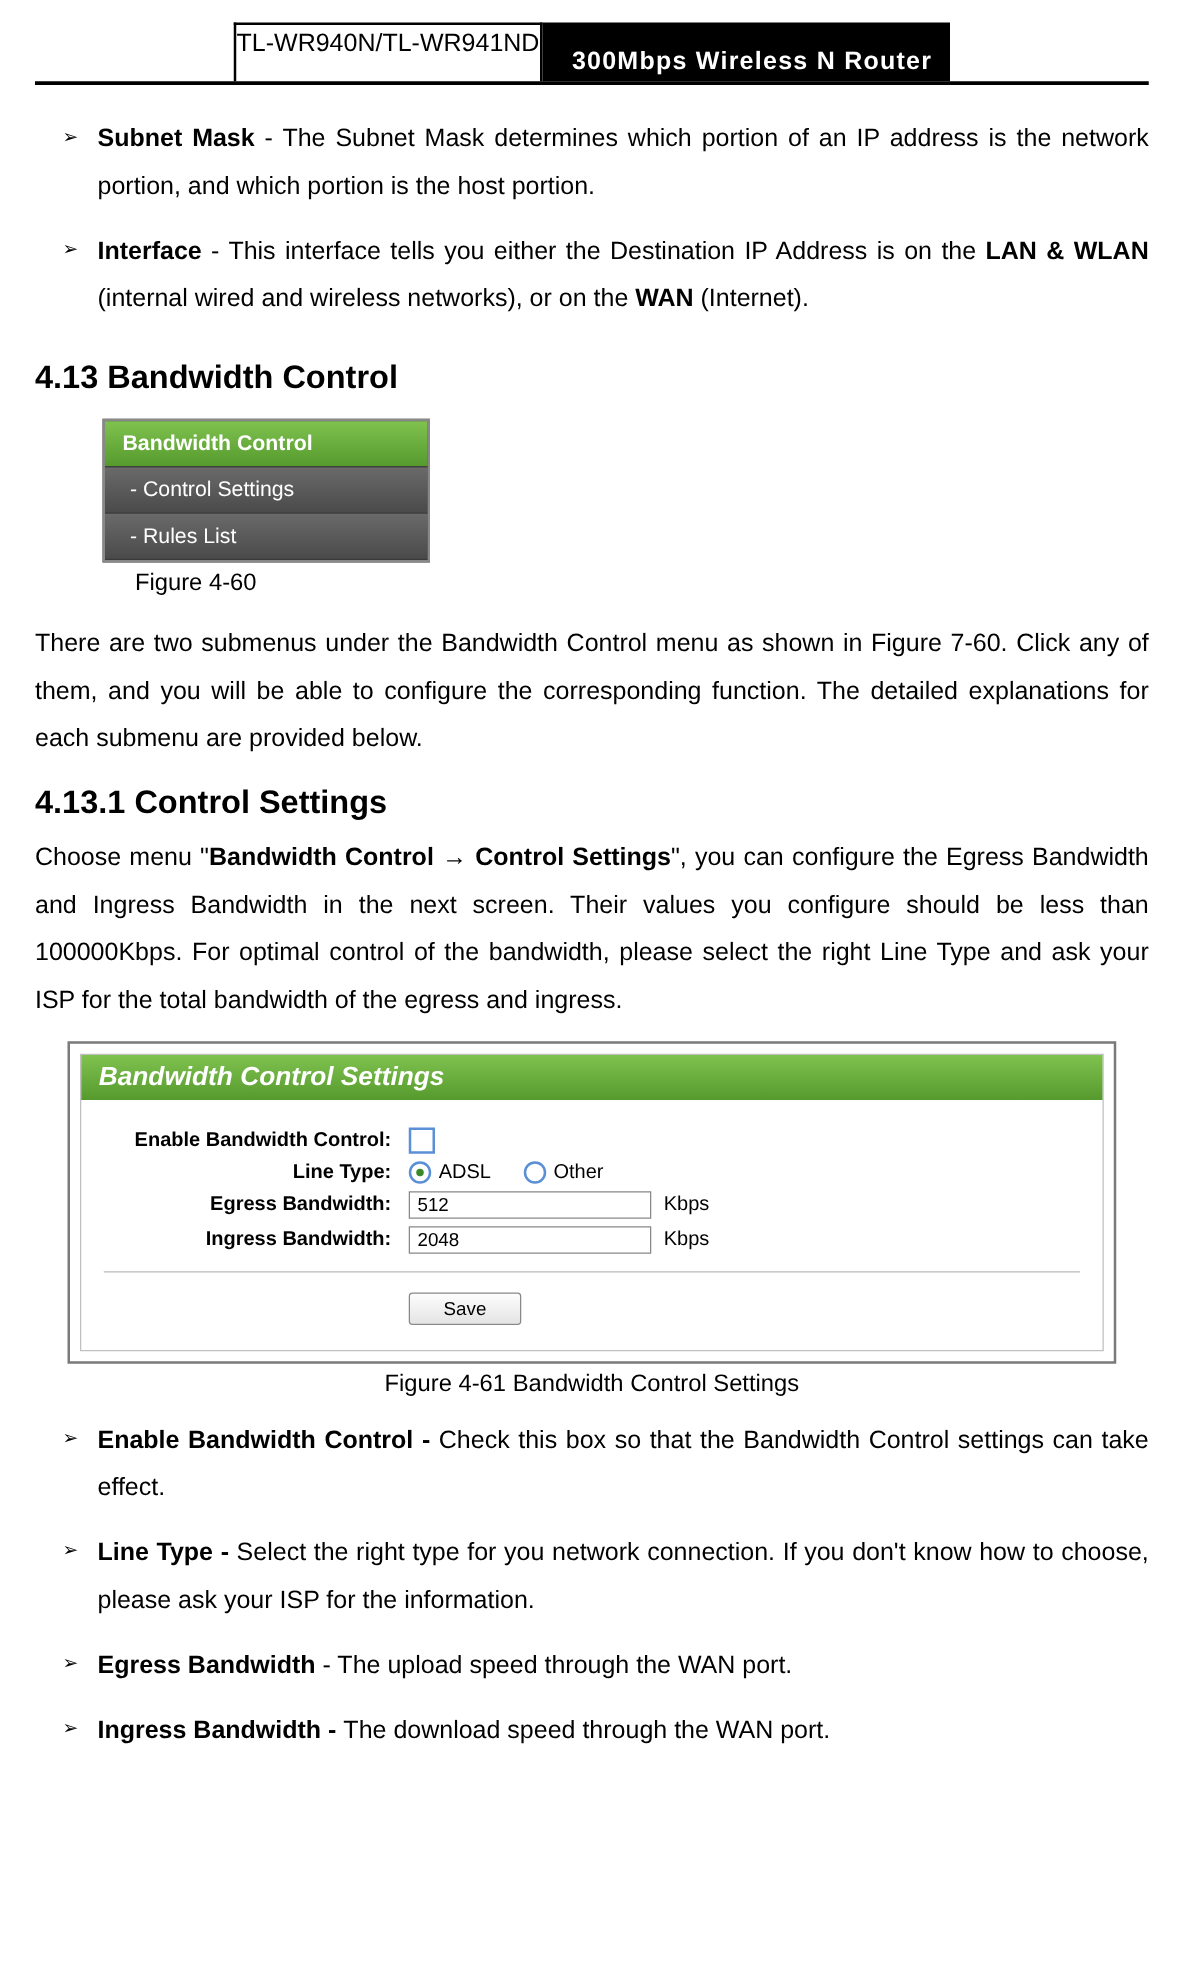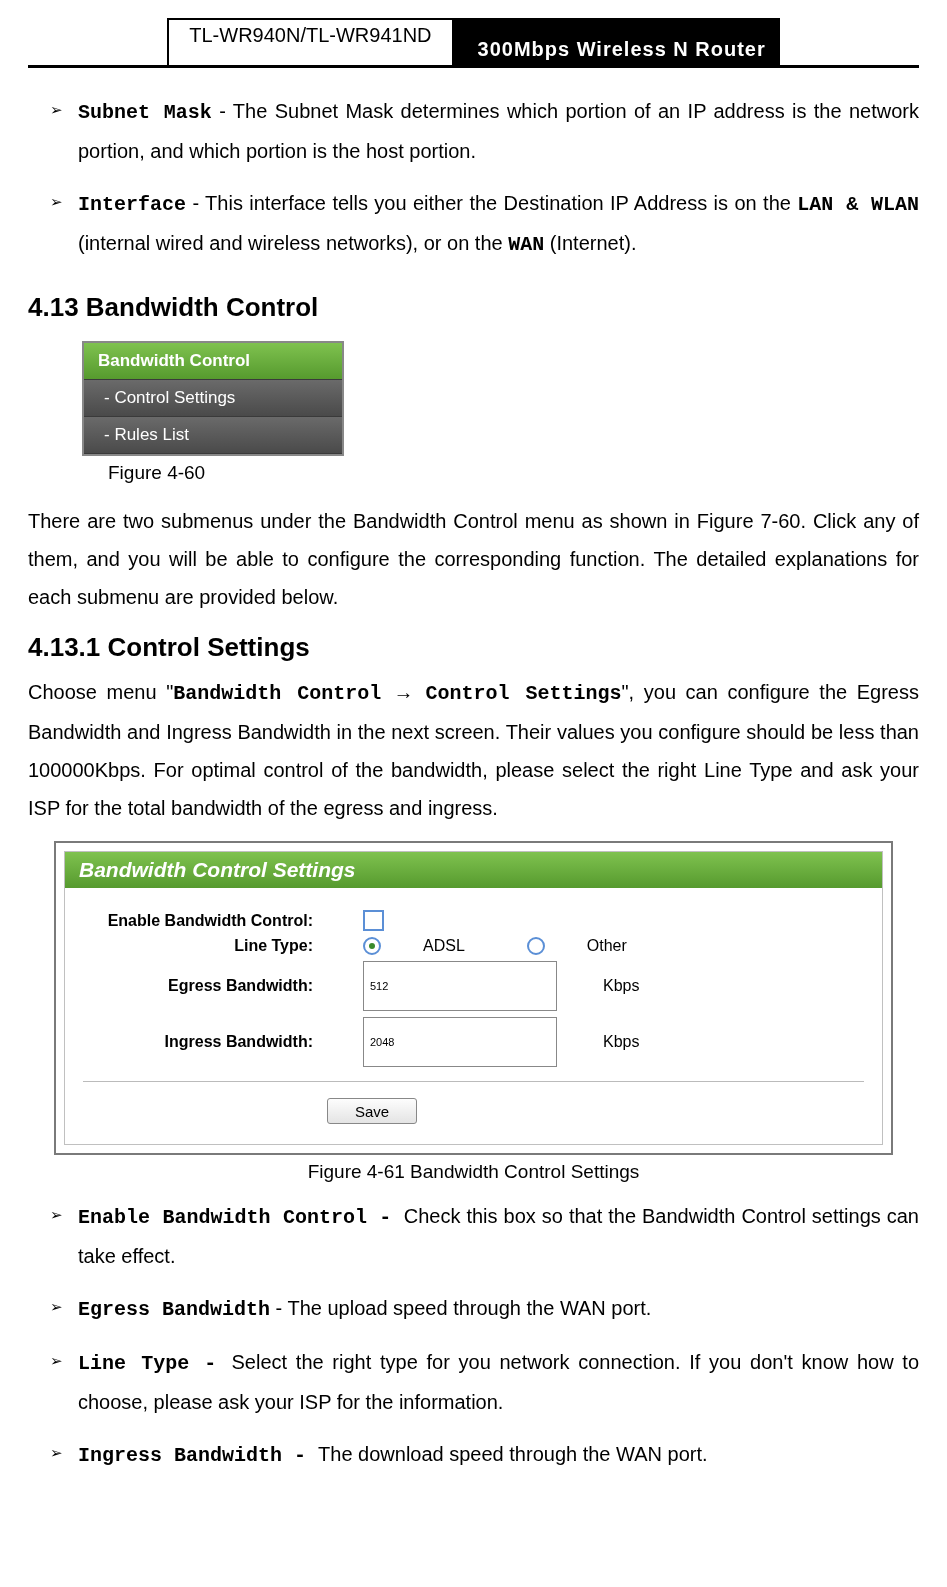--- a/index.html
+++ b/index.html
@@ -19,21 +19,21 @@
     display: flex;
     justify-content: center;
     align-items: stretch;
     border-bottom: 3px solid #000;
     padding-bottom: 0;
     margin-bottom: 24px;
   }
   .hdr-left {
     border: 2px solid #000;
     border-bottom: none;
-    padding: 4px 20px;
+    padding: 4px 0;
     font-size: 20px;
     font-weight: normal;
   }
   .hdr-right {
     background: #000;
     color: #fff;
     padding: 20px 14px 4px 24px;
     font-size: 20px;
     font-weight: bold;
     letter-spacing: 1px;
@@ -53,21 +53,21 @@
     margin-bottom: 14px;
   }
   .bullet-list > li::before {
     content: "➢";
     position: absolute;
     left: 0;
     top: 0;
     font-size: 15px;
     line-height: 2.4;
   }
-  .bold { font-weight: bold; font-family: Liberation Mono, monospace; }
+  .bold { font-weight: bold; }
 
   h2.section {
     font-size: 26px;
     font-weight: bold;
     margin: 28px 0 18px 0;
   }
   h3.sub {
     font-size: 26px;
     font-weight: bold;
     margin: 16px 0 10px 0;
@@ -132,21 +132,20 @@
   }
   .panel-body {
     padding: 22px 18px 10px 18px;
     font-family: Arial, sans-serif;
   }
   .frow {
     display: flex;
     align-items: center;
     margin-bottom: 6px;
     font-size: 16px;
-    gap: 36px;
   }
   .flab {
     width: 230px;
     text-align: right;
     font-weight: bold;
     padding-right: 14px;
   }
   .cbox {
     width: 17px; height: 17px;
     border: 2px solid #5b8fd6;
@@ -164,22 +163,22 @@
     vertical-align: middle;
     background: #fff;
   }
   .radio-dot {
     width: 6px; height: 6px; border-radius: 50%; background: #3a8a2a;
   }
   .rlabel { margin-right: 26px; vertical-align: middle; font-weight: normal; text-align: center;}
   .tinput {
     width: 180px;
     border: 1px solid #888;
-    padding: 14px 6px;
-    font-size: 11px;
+    padding: 0 6px;
+    font-size: 15px;
     font-family: Arial;
     height: 20px;
     background: #fff;
   }
   .unit { margin-left: 10px; font-weight: normal; }
   .panel-hr {
     border: none;
     border-top: 1px solid #bbb;
     margin: 14px 0 16px 0;
   }
@@ -269,23 +268,23 @@
       </div>
     </div>
   </div>
   <div class="caption-center">Figure 4-61 Bandwidth Control Settings</div>
 
   <ul class="bullet-list">
     <li>
       <span class="bold">Enable Bandwidth Control - </span><span>Check this box so that the Bandwidth Control settings can take effect.</span>
     </li>
     <li>
+      <span class="bold">Line Type - </span><span>Select the right type for you network connection. If you don't know how to choose, please ask your ISP for the information.</span>
+    </li>
+    <li>
       <span class="bold">Egress Bandwidth</span><span> - The upload speed through the WAN port.</span>
     </li>
     <li>
-      <span class="bold">Line Type - </span><span>Select the right type for you network connection. If you don't know how to choose, please ask your ISP for the information.</span>
-    </li>
-    <li>
       <span class="bold">Ingress Bandwidth - </span><span>The download speed through the WAN port.</span>
     </li>
   </ul>
 
 </div>
 
 </body></html>

